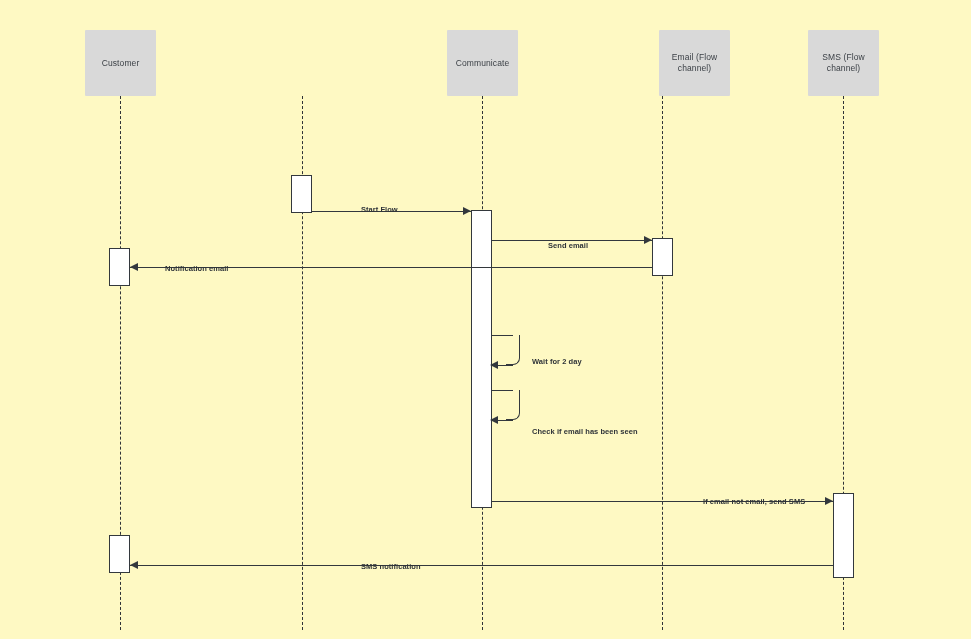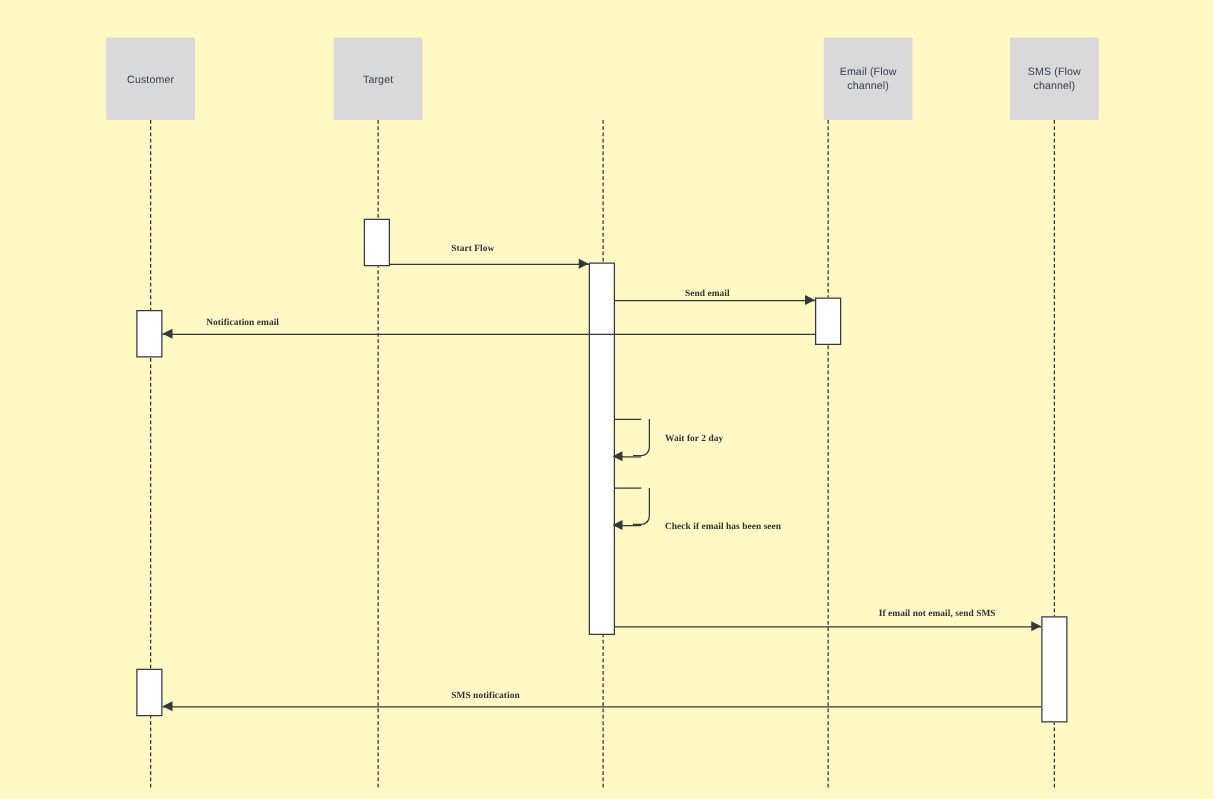--- a/index.html
+++ b/index.html
@@ -73,26 +73,27 @@
     border-bottom: 4px solid transparent;
     border-left: 8px solid #33383d;
   }
   .arrow-head.left {
     border-top: 4px solid transparent;
     border-bottom: 4px solid transparent;
     border-right: 8px solid #33383d;
   }
   .msg-label {
     position: absolute;
-    font-family: Liberation Serif, serif;
+    font-family: Liberation Sans, sans-serif;
     font-size: 7.5px;
     font-weight: bold;
     color: #2e3338;
     white-space: nowrap;
     letter-spacing: 0.05px;
+    margin-top: 11px;
   }
 
   
   .self-msg {
     position: absolute;
   }
   .self-msg .seg-top {
     position: absolute;
     left: 0;
     top: 0;
@@ -121,22 +122,22 @@
 
   <div class="lifeline" style="left:120px; top:96px; height:534px;"></div>
   <div class="lifeline" style="left:302px; top:96px; height:534px;"></div>
   <div class="lifeline" style="left:482px; top:96px; height:534px;"></div>
   <div class="lifeline" style="left:662px; top:96px; height:534px;"></div>
   <div class="lifeline" style="left:843px; top:96px; height:534px;"></div>
 
   <div class="actor-box" style="left:85px; top:30px;">
     <span class="actor-label">Customer</span>
   </div>
-  <div class="actor-box" style="left:267px; top:30px;">
-    <span class="actor-label">Target</span>
+  <div class="actor-box" style="left:447px; top:30px;">
+    <span class="actor-label">Communicate</span>
   </div>
   <div class="actor-box" style="left:659px; top:30px;">
     <span class="actor-label">Email (Flow
 channel)</span>
   </div>
   <div class="actor-box" style="left:808px; top:30px;">
     <span class="actor-label">SMS (Flow
 channel)</span>
   </div>
 

